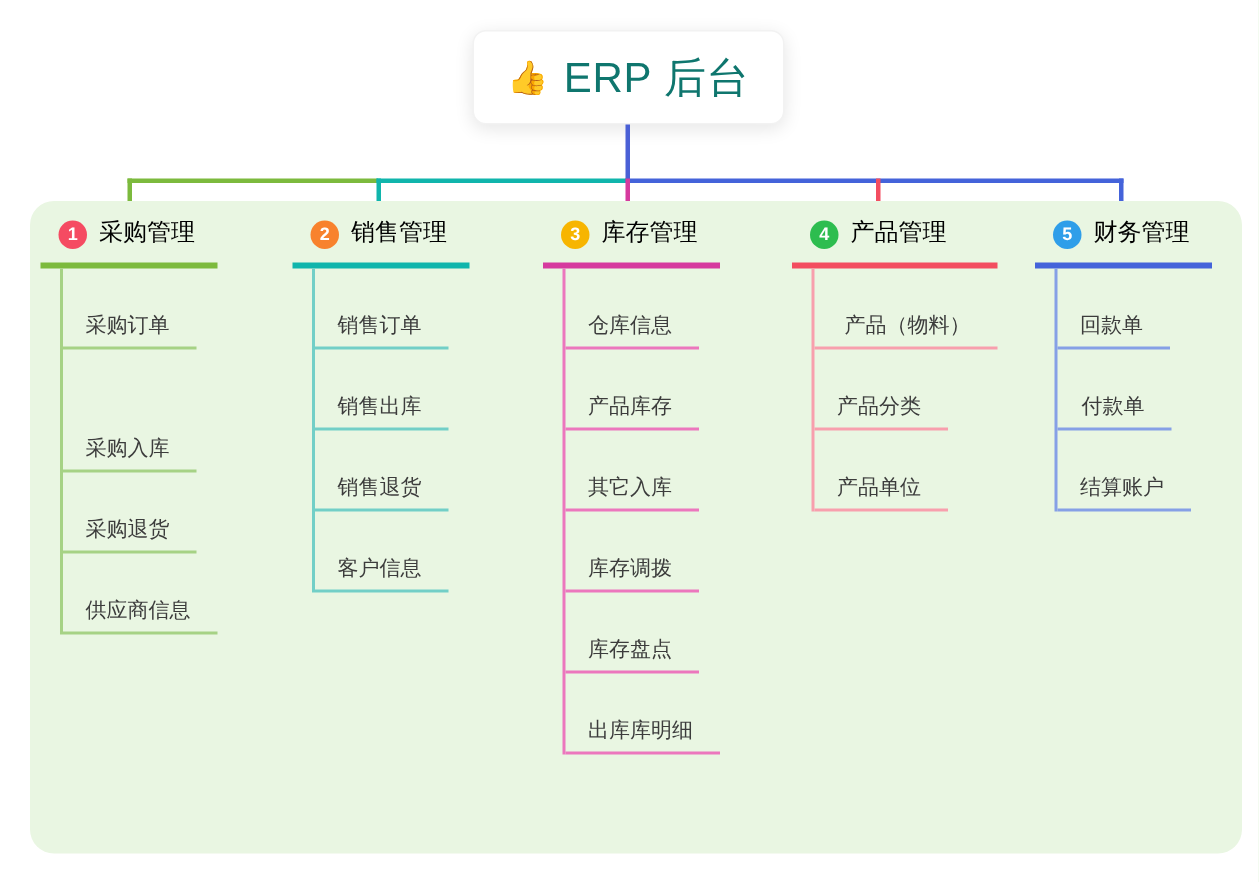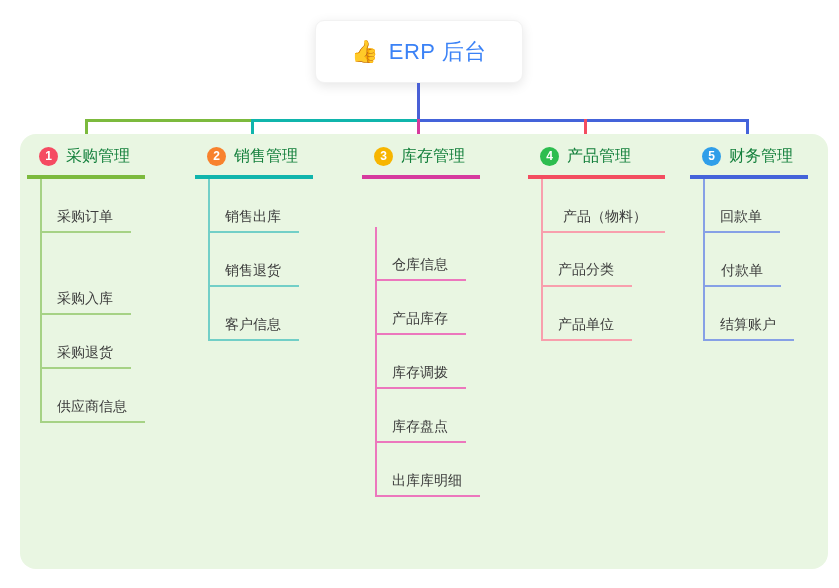--- a/index.html
+++ b/index.html
@@ -9,21 +9,21 @@
   }
   
   .root-node{
     position:absolute;left:315px;top:20px;width:208px;height:63px;
     background:#ffffff;border:1px solid #f2f2f2;border-radius:9px;
     box-shadow:0 3px 12px rgba(0,0,0,0.10);
     display:flex;align-items:center;justify-content:center;gap:10px;
     box-sizing:border-box;
   }
   .root-node .emoji{font-size:22px;line-height:1;}
-  .root-node .root-label{font-size:22px;color:#3b82f6;letter-spacing:0.5px;}
+  .root-node .root-label{font-size:28px;color:#0f766e;letter-spacing:0.5px;}
   
   .stem{position:absolute;left:417px;top:83px;width:3px;height:39px;}
   .hseg{position:absolute;top:119px;height:3px;}
   .drop{position:absolute;top:119px;width:3px;height:26px;}
   
   .panel{
     position:absolute;left:20px;top:134px;width:808px;height:435px;
     border-radius:16px;background:#e9f6e2;
   }
   
@@ -31,21 +31,21 @@
   .topic{
     display:flex;align-items:center;gap:8px;
     padding:0 14px 8px 12px;min-width:118px;box-sizing:border-box;
     border-bottom:4px solid #000;cursor:default;
   }
   .badge{
     width:19px;height:19px;border-radius:50%;flex:0 0 auto;
     display:flex;align-items:center;justify-content:center;
     color:#ffffff;font-size:12px;font-weight:bold;line-height:1;
   }
-  .topic-label{font-size:16px;font-weight:500;color:#15803d;line-height:22px;white-space:nowrap;}
+  .topic-label{font-size:16px;font-weight:500;color:#000000;line-height:22px;white-space:nowrap;}
   .children{margin-left:13px;border-left:2px solid #15803d;}
   .item{
     width:max-content;padding:28px 18px 6px 15px;
     border-bottom:2px solid #000;
     font-size:14px;line-height:18px;color:#3c3c3c;white-space:nowrap;
   }
 </style>
 </head>
 <body>
 
@@ -80,46 +80,48 @@
         <div class="item" style="border-bottom-color: rgb(166, 210, 133);">采购退货</div>
         <div class="item" style="border-bottom-color: rgb(166, 210, 133);">供应商信息</div>
       </div>
   </div>
     <div class="branch" style="left: 195px;">
     <div class="topic" style="border-bottom-color: rgb(16, 181, 172);">
       <span class="badge" style="background: rgb(248, 130, 45);">2</span>
       <span class="topic-label">销售管理</span>
     </div>
     <div class="children" style="border-left-color: rgb(114, 207, 199);">
+        <div class="item" style="border-bottom-color: rgb(114, 207, 199);">销售订单</div>
         <div class="item" style="border-bottom-color: rgb(114, 207, 199);">销售出库</div>
         <div class="item" style="border-bottom-color: rgb(114, 207, 199);">销售退货</div>
         <div class="item" style="border-bottom-color: rgb(114, 207, 199);">客户信息</div>
       </div>
   </div>
     <div class="branch" style="left: 362px;">
     <div class="topic" style="border-bottom-color: rgb(214, 58, 158);">
       <span class="badge" style="background: rgb(247, 181, 0);">3</span>
       <span class="topic-label">库存管理</span>
     </div>
-    <div class="children" style="border-left-color: rgb(236, 119, 189); margin-top: 48px;">
+    <div class="children" style="border-left-color: rgb(236, 119, 189);">
         <div class="item" style="border-bottom-color: rgb(236, 119, 189);">仓库信息</div>
         <div class="item" style="border-bottom-color: rgb(236, 119, 189);">产品库存</div>
+        <div class="item" style="border-bottom-color: rgb(236, 119, 189);">其它入库</div>
         <div class="item" style="border-bottom-color: rgb(236, 119, 189);">库存调拨</div>
         <div class="item" style="border-bottom-color: rgb(236, 119, 189);">库存盘点</div>
         <div class="item" style="border-bottom-color: rgb(236, 119, 189);">出库库明细</div>
       </div>
   </div>
     <div class="branch" style="left: 528px;">
     <div class="topic" style="border-bottom-color: rgb(243, 77, 96);">
       <span class="badge" style="background: rgb(45, 189, 79);">4</span>
       <span class="topic-label">产品管理</span>
     </div>
     <div class="children" style="border-left-color: rgb(248, 159, 173);">
         <div class="item" style="border-bottom-color: rgb(248, 159, 173); padding-left: 20px;">产品（物料）</div>
-        <div class="item" style="border-bottom-color: rgb(248, 159, 173); font-family: Liberation Serif, serif;">产品分类</div>
+        <div class="item" style="border-bottom-color: rgb(248, 159, 173);">产品分类</div>
         <div class="item" style="border-bottom-color: rgb(248, 159, 173);">产品单位</div>
       </div>
   </div>
     <div class="branch" style="left: 690px;">
     <div class="topic" style="border-bottom-color: rgb(68, 99, 218);">
       <span class="badge" style="background: rgb(47, 158, 233);">5</span>
       <span class="topic-label">财务管理</span>
     </div>
     <div class="children" style="border-left-color: rgb(134, 160, 230);">
         <div class="item" style="border-bottom-color: rgb(134, 160, 230);">回款单</div>

